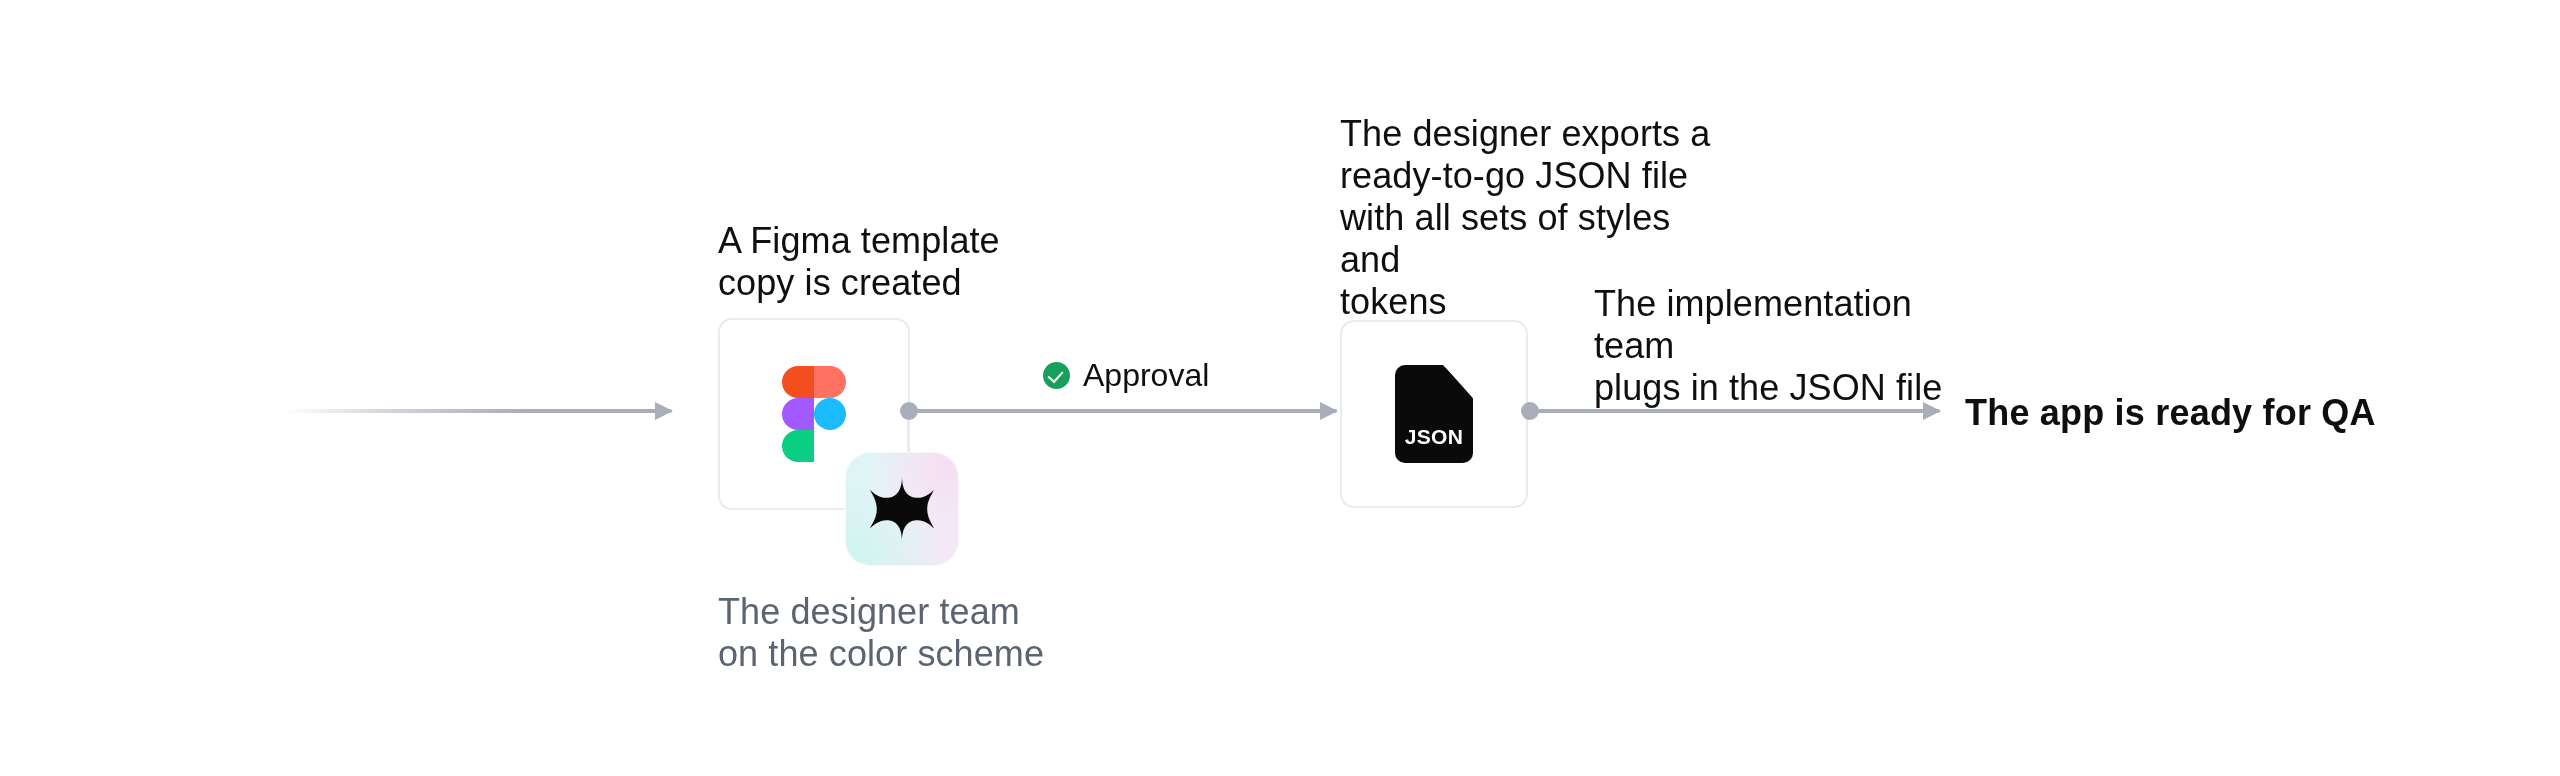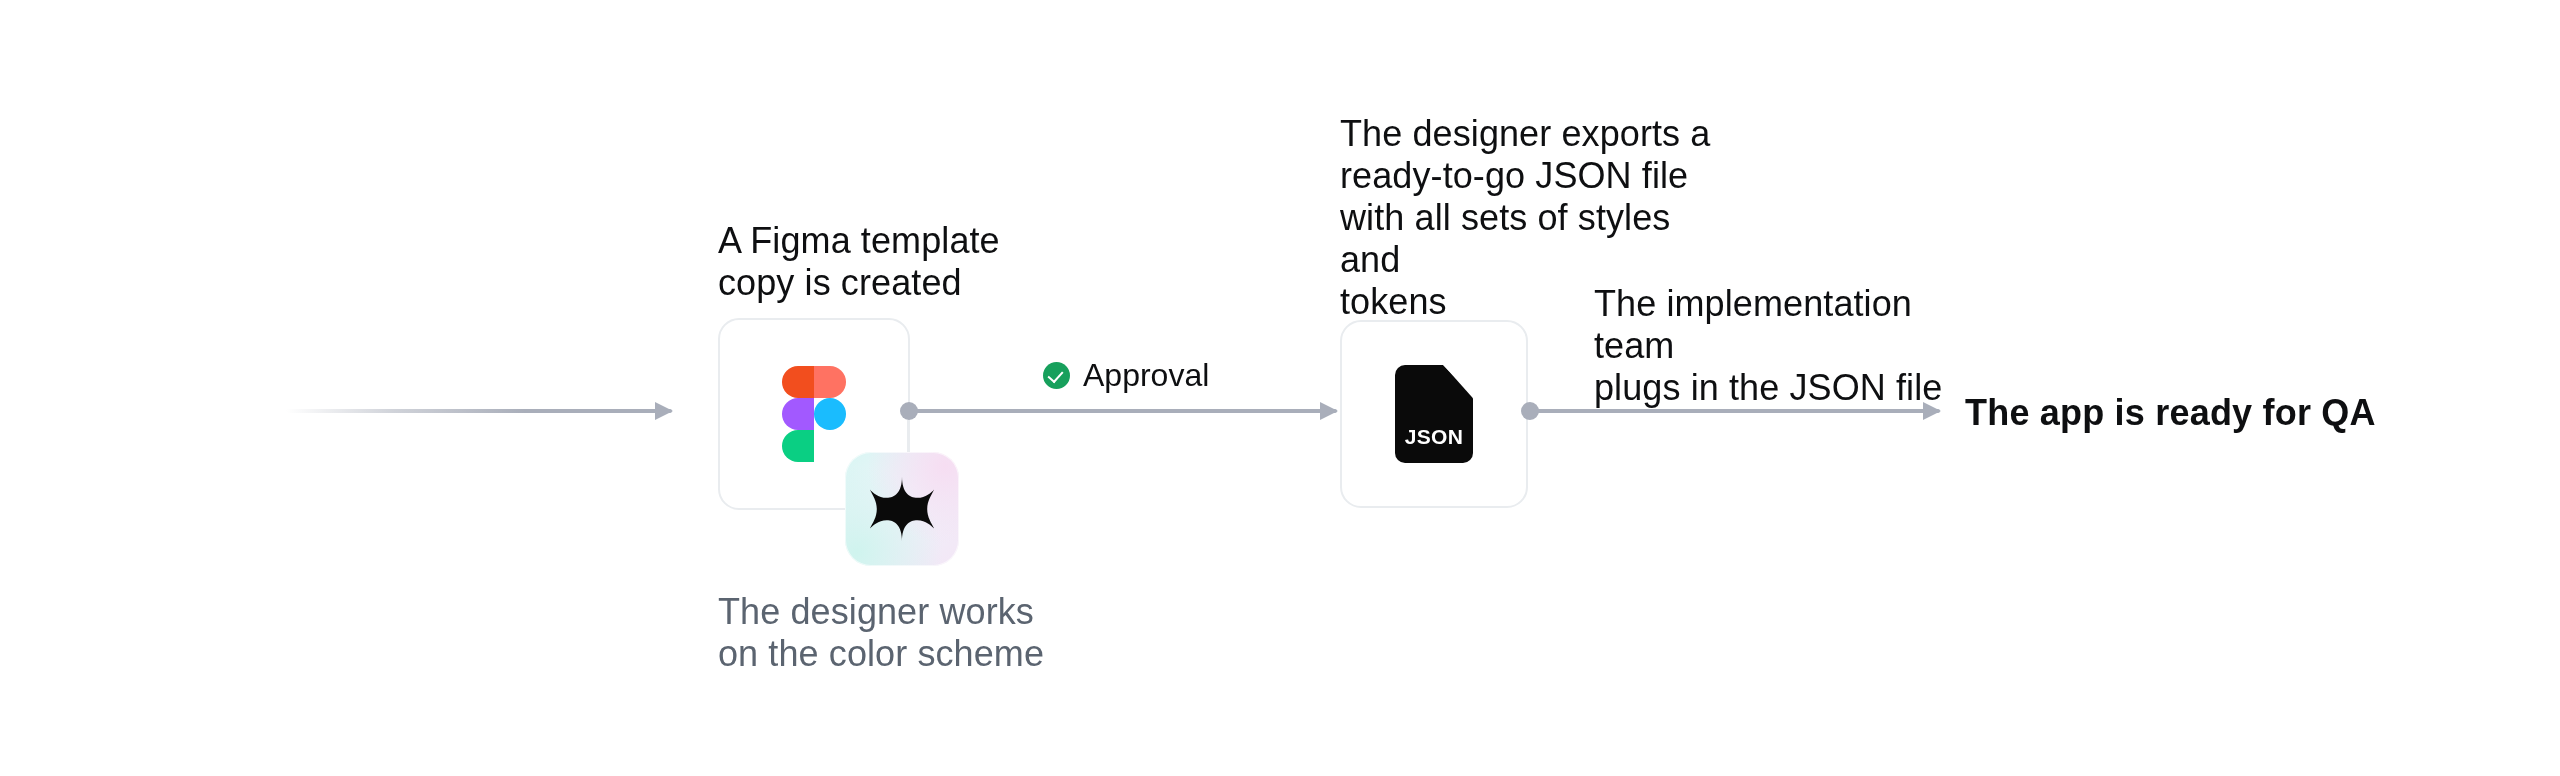--- a/index.html
+++ b/index.html
@@ -68,21 +68,21 @@
     height: 18px;
     border-radius: 50%;
     background: #A9AEBA;
   }
 
   
   .card {
     position: absolute;
     background: #ffffff;
     border: 2px solid #E9ECEF;
-    border-radius: 21px;
+    border-radius: 14px;
     box-sizing: border-box;
     display: flex;
     align-items: center;
     justify-content: center;
   }
 
   
   .figma {
     position: relative;
     width: 64px;
@@ -226,21 +226,21 @@
                C 60 66, 50 74, 50 96
                C 50 74, 40 66, 28 66
                C 16 66, 8 74, 4 78
                C 8 70, 14 62, 14 50
                C 14 38, 8 30, 4 22
                C 8 26, 16 34, 28 34
                C 40 34, 50 26, 50 4 Z" fill="#0A0A0A"></path>
     </svg>
   </div>
 
-  <div class="txt muted" style="left:718px; top:591px; width:340px;">The designer works
+  <div class="txt muted" style="left:718px; top:591px; width:340px;">The designer team
 on the color scheme</div>
 
   <div class="approval" style="left:1043px; top:358px;">
     <span class="check"></span>
     <span class="lbl">Approval</span>
   </div>
 
   <div class="conn" style="left:909px; top:407px; width:428px;">
     <span class="dot"></span>
     <span class="line"></span>

